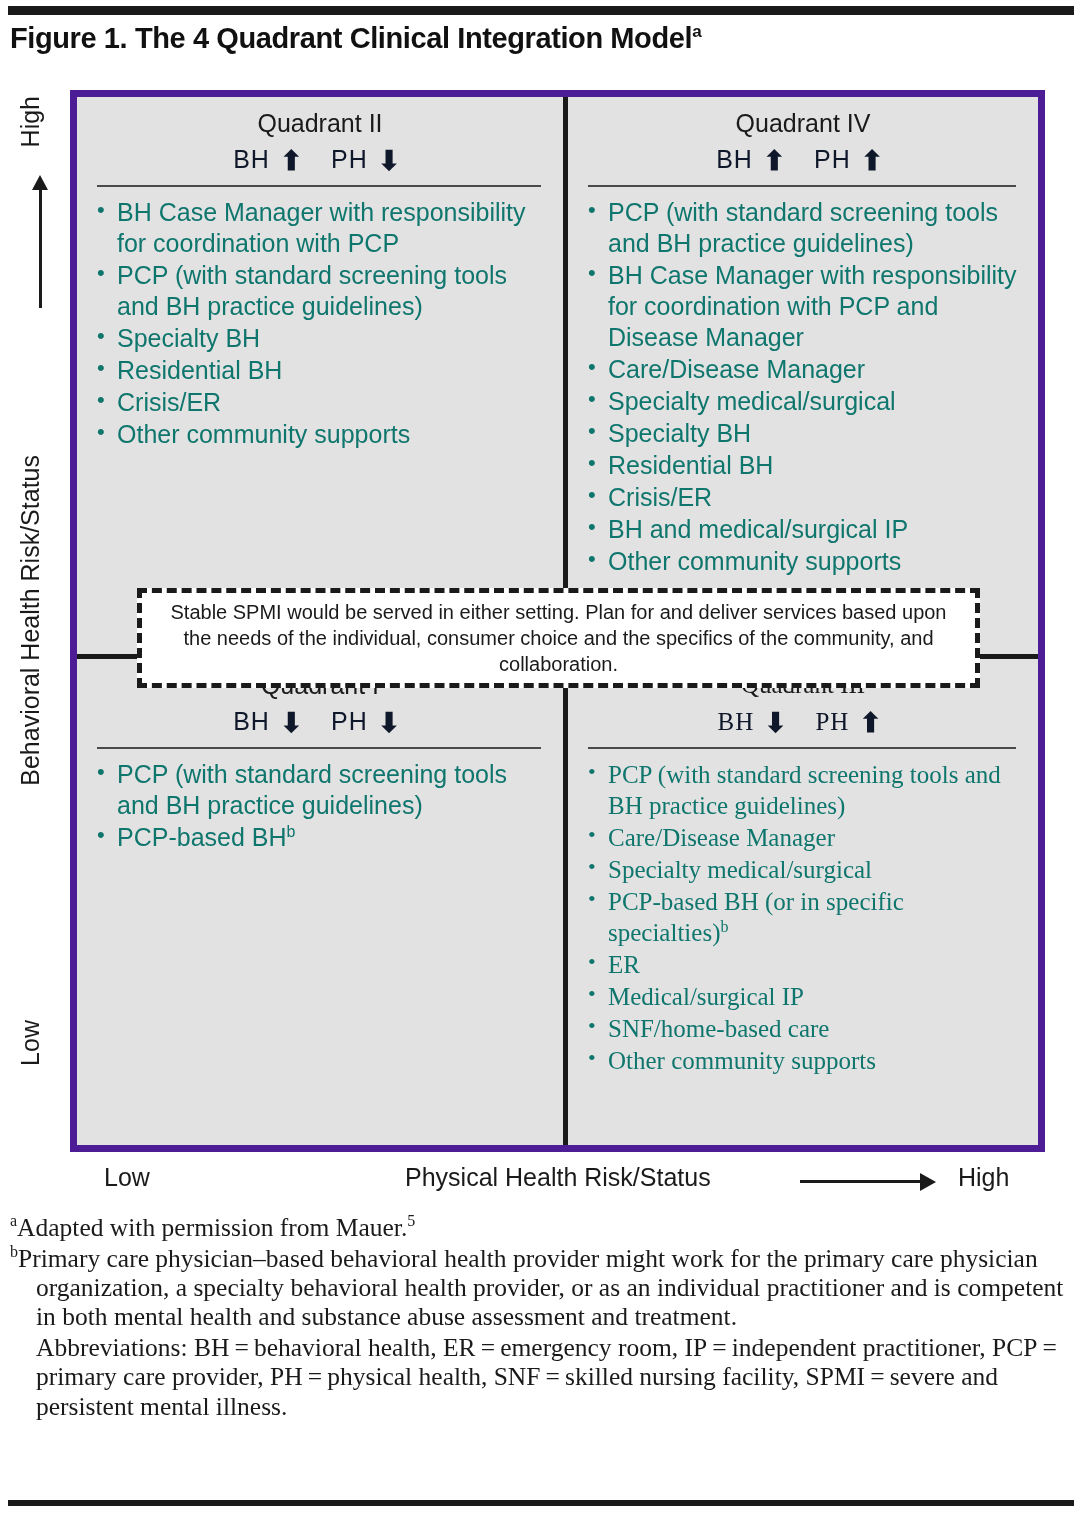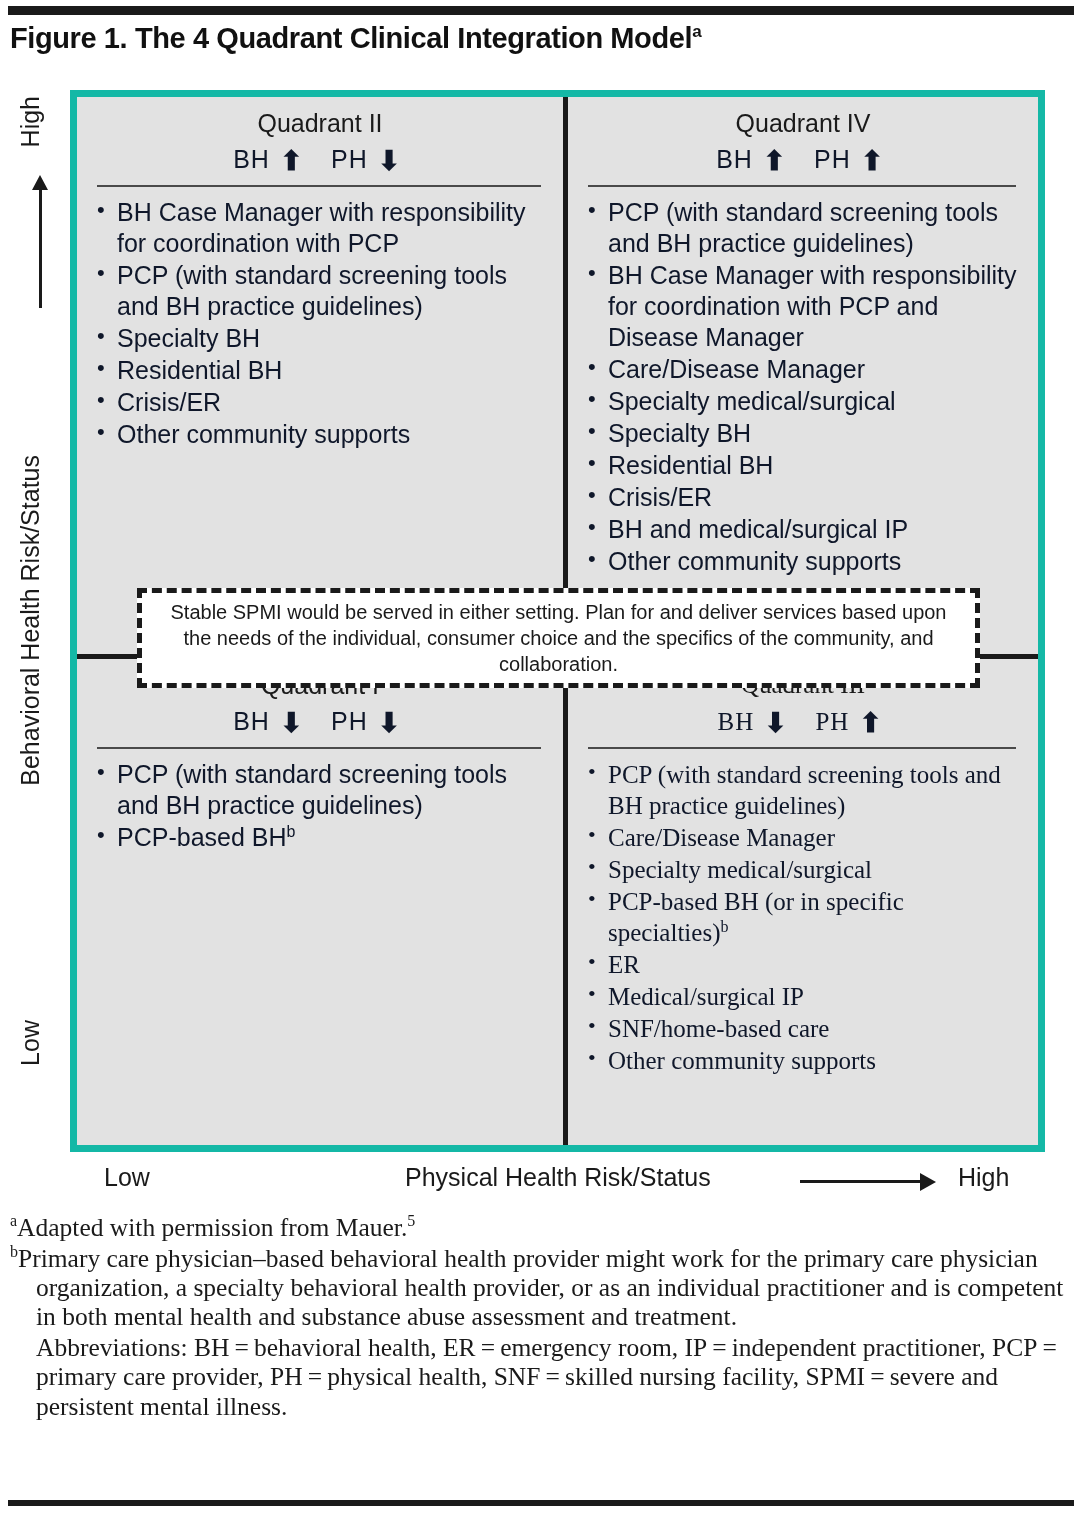--- a/index.html
+++ b/index.html
@@ -18,21 +18,21 @@
     position:absolute;left:10px;top:22px;width:1060px;
     font-size:29px;font-weight:bold;letter-spacing:-0.4px;
     color:#111;white-space:nowrap;
   }
   .fig-title sup{font-size:17px;vertical-align:super;font-weight:bold;}
 
   
   .matrix{
     position:absolute;left:70px;top:90px;width:975px;height:1062px;
     background:#e2e2e2;
-    border:7px solid #14b8a6;
+    border:7px solid #4c1d95;
     box-sizing:border-box;
     padding-left:28px;
   }
   
   .v-div{position:absolute;left:486px;top:0;width:5px;height:1048px;background:#1a1a1a;}
   .h-div{position:absolute;left:0;top:557px;width:961px;height:5px;background:#1a1a1a;}
 
   .quad{position:absolute;box-sizing:border-box;}
   .q-tl{left:0;top:0;width:486px;height:557px;}
   .q-tr{left:491px;top:0;width:470px;height:557px;}
@@ -47,21 +47,21 @@
   }
   .q-flags .lbl{letter-spacing:1px;}
   .q-flags .arrow{font-size:27px;font-weight:bold;display:inline-block;
     transform:scaleX(1.0);margin:0 6px 0 10px;position:relative;top:2px;}
   .q-flags .gap{display:inline-block;width:22px;}
   .q-rule{height:2px;background:#4a4a4a;margin:10px 4px 0 2px;}
 
   .q-list{list-style:none;margin:10px 0 0 0;padding:0;}
   .q-list li{
     position:relative;padding-left:22px;
-    font-size:25px;line-height:1.24;color:#0f172a;margin-bottom:1px;
+    font-size:25px;line-height:1.24;color:#0f766e;margin-bottom:1px;
   }
   .q-list li:before{
     content:"\2022";position:absolute;left:2px;top:-1px;font-size:22px;
   }
   .q-list li sup{font-size:16px;vertical-align:super;}
 
   
   .callout{
     position:absolute;left:137px;top:588px;width:843px;height:100px;
     background:#ffffff;border:5px dashed #1a1a1a;box-sizing:border-box;

